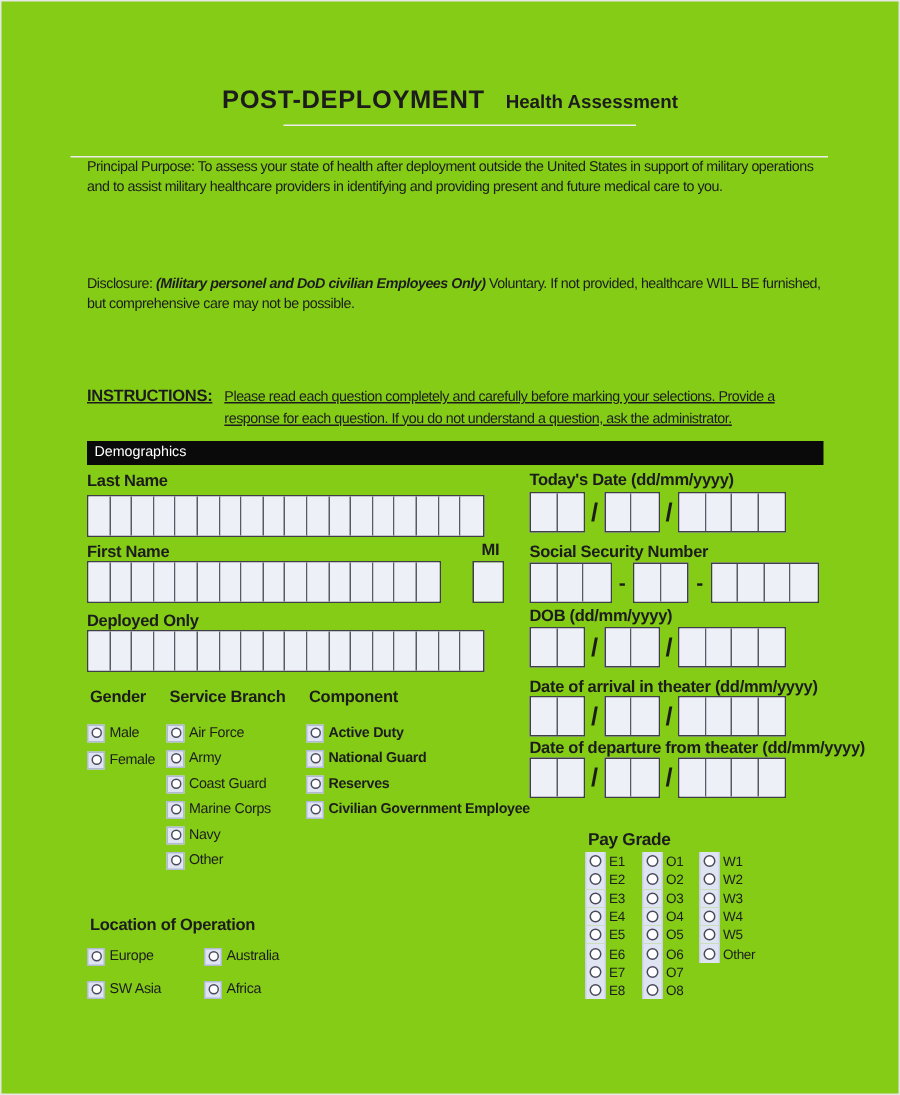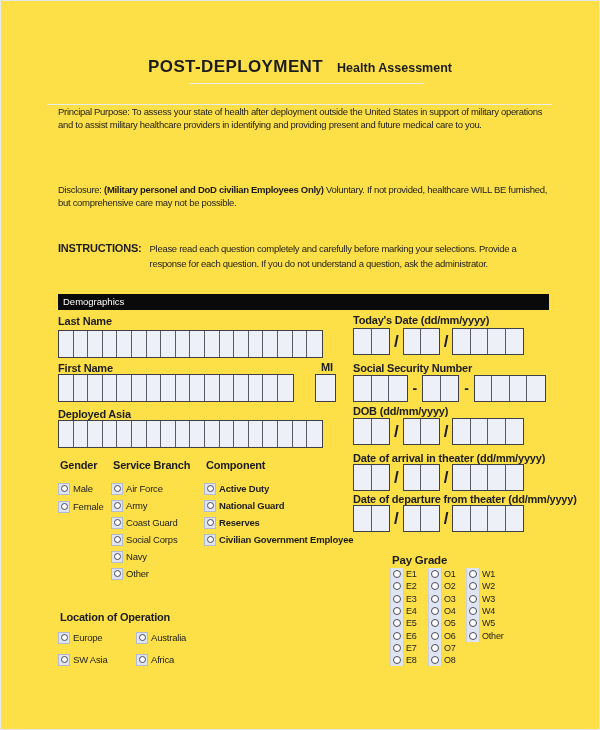--- a/index.html
+++ b/index.html
@@ -1,29 +1,29 @@
 <!DOCTYPE html>
 <html><head>
 <meta charset="utf-8">
 <style>
   html,body{margin:0;padding:0;background:#fff;}
   .page{
-    position:relative;width:600px;height:730px;background:#fde047;
+    position:relative;width:600px;height:730px;background:#84cc16;
     font-family:"Liberation Sans", sans-serif;color:#1c1c1c;
     border:1px solid #e7e7e7;box-sizing:border-box;overflow:hidden;
   }
   
   .title{position:absolute;top:56px;left:0;width:100%;text-align:center;white-space:nowrap;}
   .title-main{font-size:17px;font-weight:bold;letter-spacing:.4px;}
   .title-sub{font-size:12.5px;font-weight:bold;margin-left:14px;}
   .artifact{position:absolute;height:1px;background:#ececec;}
   
   .para{position:absolute;left:57px;width:494px;font-size:9.5px;line-height:13.2px;letter-spacing:-.3px;}
-  .bold{font-weight:bold;}
-  .instr{position:absolute;left:57px;top:241px;width:492px;display:flex;}
+  .bold{font-weight:bold;font-style:italic;}
+  .instr{position:absolute;left:57px;top:257px;width:492px;display:flex;text-decoration:underline;}
   .instr-label{font-size:11px;font-weight:bold;letter-spacing:-.2px;margin-right:8px;white-space:nowrap;}
   .instr-text{font-size:9.5px;line-height:14.5px;letter-spacing:-.3px;width:402px;}
   
   .demo-bar{position:absolute;top:293px;left:57px;width:486px;height:16px;background:#0a0a0a;
     color:#fff;font-size:9.5px;line-height:16px;padding-left:5px;}
   
   .flabel{position:absolute;font-size:11px;font-weight:bold;letter-spacing:-.2px;white-space:nowrap;}
   .stitle{position:absolute;font-size:11px;font-weight:bold;letter-spacing:-.2px;white-space:nowrap;}
   
   .grid{position:absolute;display:flex;border:1px solid #3f3f4a;background:#eef0f8;width:max-content;}
@@ -123,21 +123,21 @@
       <span class="cell"></span>
       <span class="cell"></span>
       <span class="cell"></span>
       <span class="cell"></span>
     </div>
   <div class="flabel" style="top:360px;left:320px;">MI</div>
   <div class="grid mi" style="top:373px;left:314px;">
       <span class="cell"></span>
     </div>
 
-  <div class="flabel" style="top:407px;left:57px;">Deployed Asia</div>
+  <div class="flabel" style="top:407px;left:57px;">Deployed Only</div>
   <div class="grid" style="top:419px;left:57px;">
       <span class="cell"></span>
       <span class="cell"></span>
       <span class="cell"></span>
       <span class="cell"></span>
       <span class="cell"></span>
       <span class="cell"></span>
       <span class="cell"></span>
       <span class="cell"></span>
       <span class="cell"></span>
@@ -286,21 +286,21 @@
       <div class="radio-row">
         <span class="radio-box">
           <span class="circle"></span>
         </span>
         <span class="radio-label">Coast Guard</span>
       </div>
       <div class="radio-row">
         <span class="radio-box">
           <span class="circle"></span>
         </span>
-        <span class="radio-label">Social Corps</span>
+        <span class="radio-label">Marine Corps</span>
       </div>
       <div class="radio-row">
         <span class="radio-box">
           <span class="circle"></span>
         </span>
         <span class="radio-label">Navy</span>
       </div>
       <div class="radio-row">
         <span class="radio-box">
           <span class="circle"></span>

